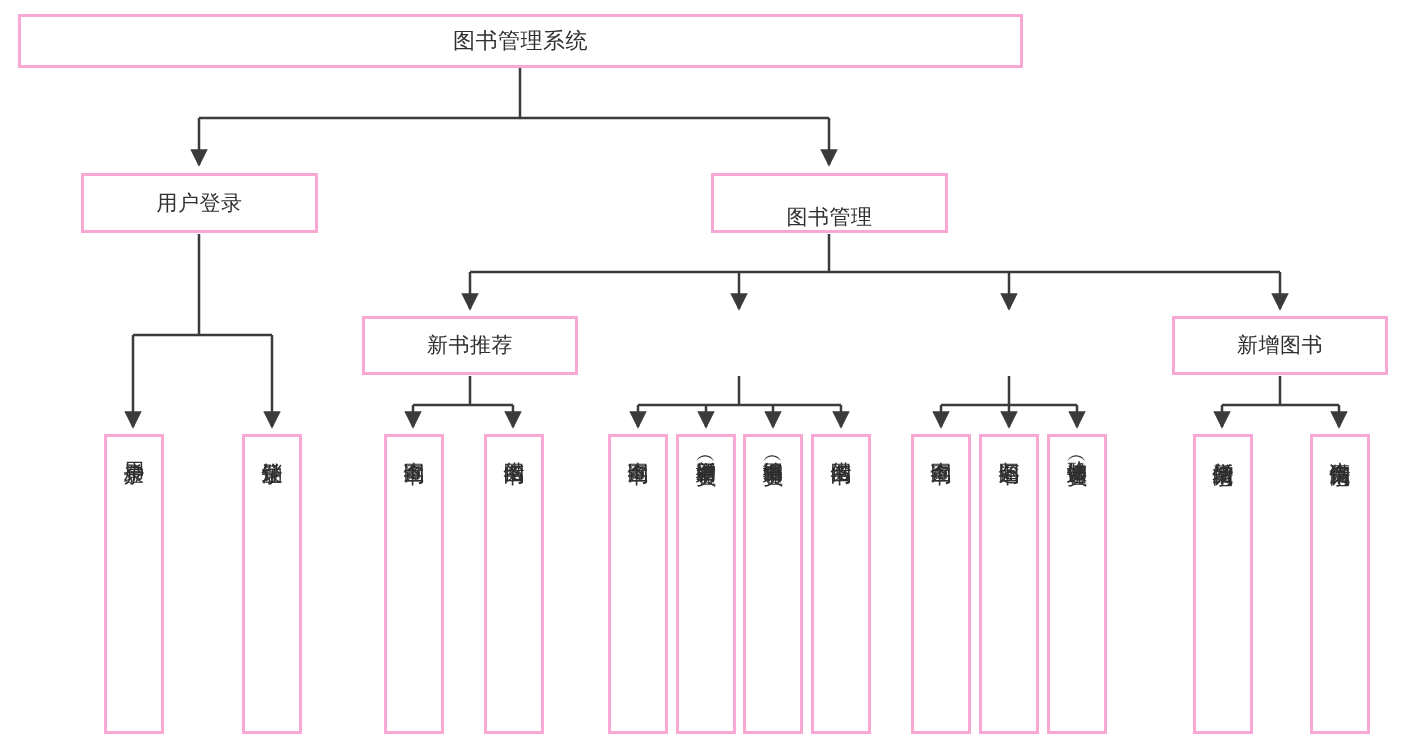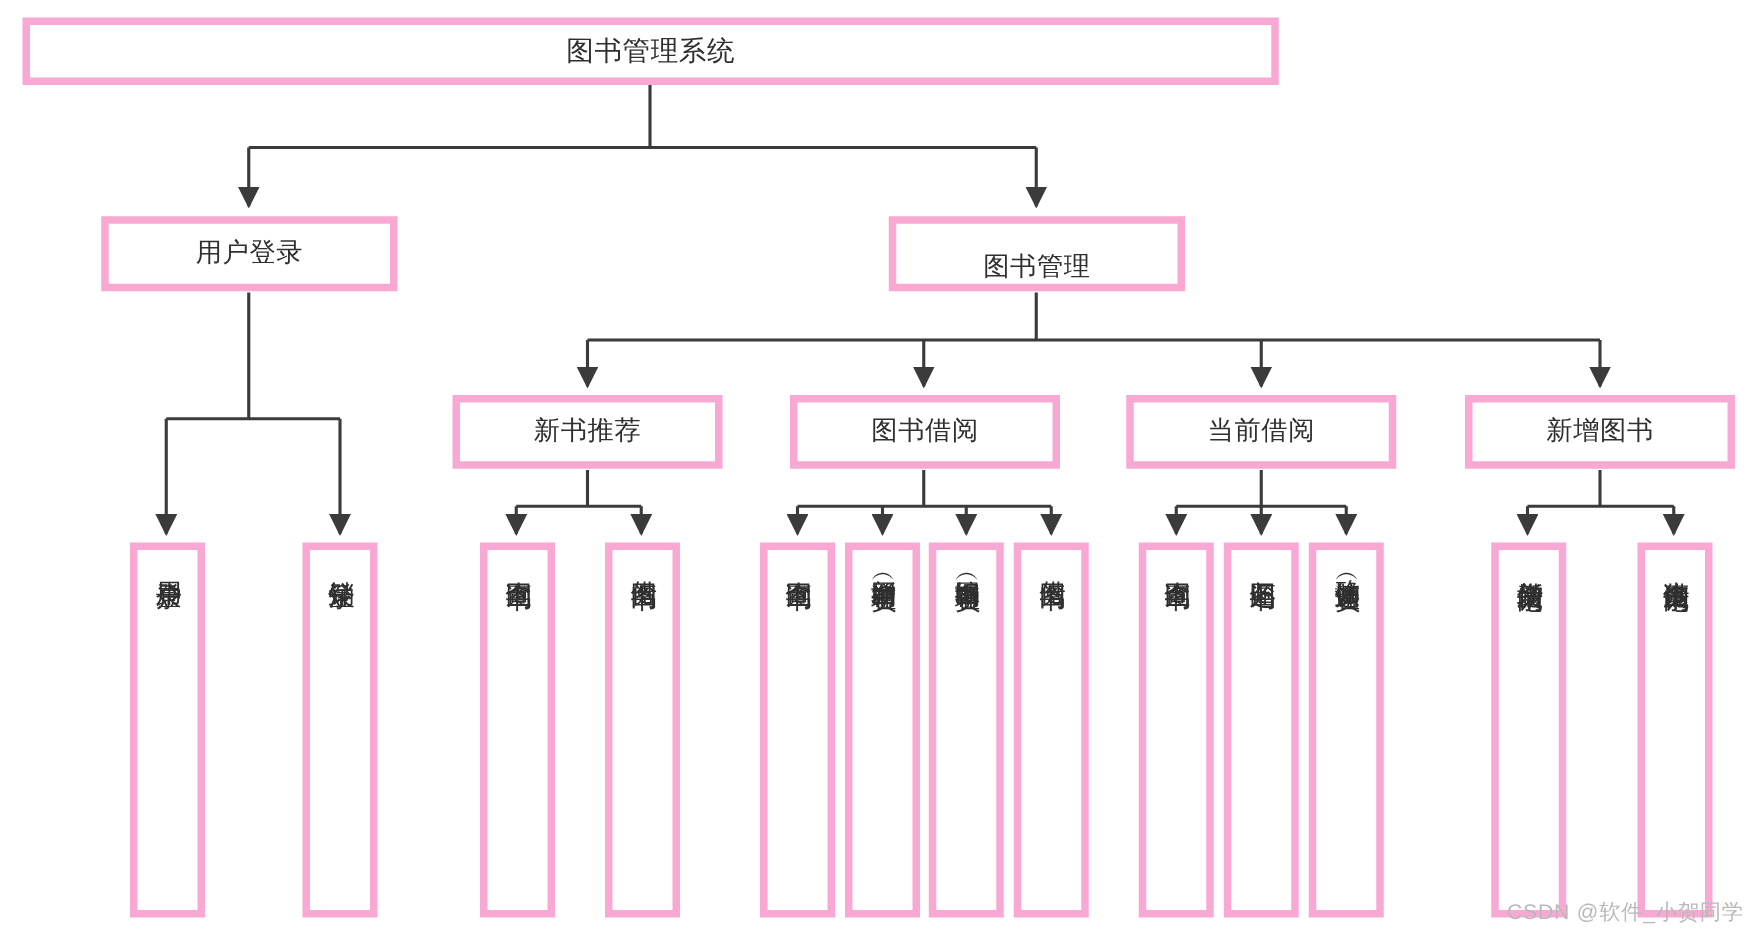--- a/index.html
+++ b/index.html
@@ -24,21 +24,21 @@
     left: 0;
     top: 0;
     width: 1405px;
     height: 747px;
     pointer-events: none;
   }
   .node {
     position: absolute;
     box-sizing: border-box;
     background: #ffffff;
-    border: 6px solid #f9a8d4;
+    border: 3px solid #f9a8d4;
     display: flex;
     align-items: center;
     justify-content: center;
     text-align: center;
     color: #2f2f2f;
     z-index: 2;
   }
   .node-label {
     display: block;
     line-height: 1.18;
@@ -153,26 +153,20 @@
   <div class="node horizontal" style="left:81px; top:173px; width:237px; height:60px;">
     <span class="node-label">用户登录</span>
   </div>
   <div class="node horizontal" style="left:711px; top:173px; width:237px; height:60px;align-items:flex-end;">
     <span class="node-label">图书管理</span>
   </div>
 
   <div class="node horizontal" style="left:362px; top:316px; width:216px; height:59px;">
     <span class="node-label">新书推荐</span>
   </div>
-  <div class="node horizontal" style="left:632px; top:316px; width:216px; height:59px;">
-    <span class="node-label">图书借阅</span>
-  </div>
-  <div class="node horizontal" style="left:901px; top:316px; width:216px; height:59px;">
-    <span class="node-label">当前借阅</span>
-  </div>
   <div class="node horizontal" style="left:1172px; top:316px; width:216px; height:59px;">
     <span class="node-label">新增图书</span>
   </div>
 
   <div class="node vertical" style="left:104px; top:434px; width:60px; height:300px;">
     <span class="node-label">用户登录</span>
   </div>
   <div class="node vertical" style="left:242px; top:434px; width:60px; height:300px;">
     <span class="node-label">注销登录</span>
   </div>
@@ -207,15 +201,14 @@
     <span class="node-label">确认归还（管理员）</span>
   </div>
 
   <div class="node vertical" style="left:1193px; top:434px; width:60px; height:300px;">
     <span class="node-label">新增借阅记录</span>
   </div>
   <div class="node vertical" style="left:1310px; top:434px; width:60px; height:300px;">
     <span class="node-label">查询借阅记录</span>
   </div>
 
-  <div id="watermark">CSDN @软件_小贺同学</div>
 
 </div>
 
 </body></html>

